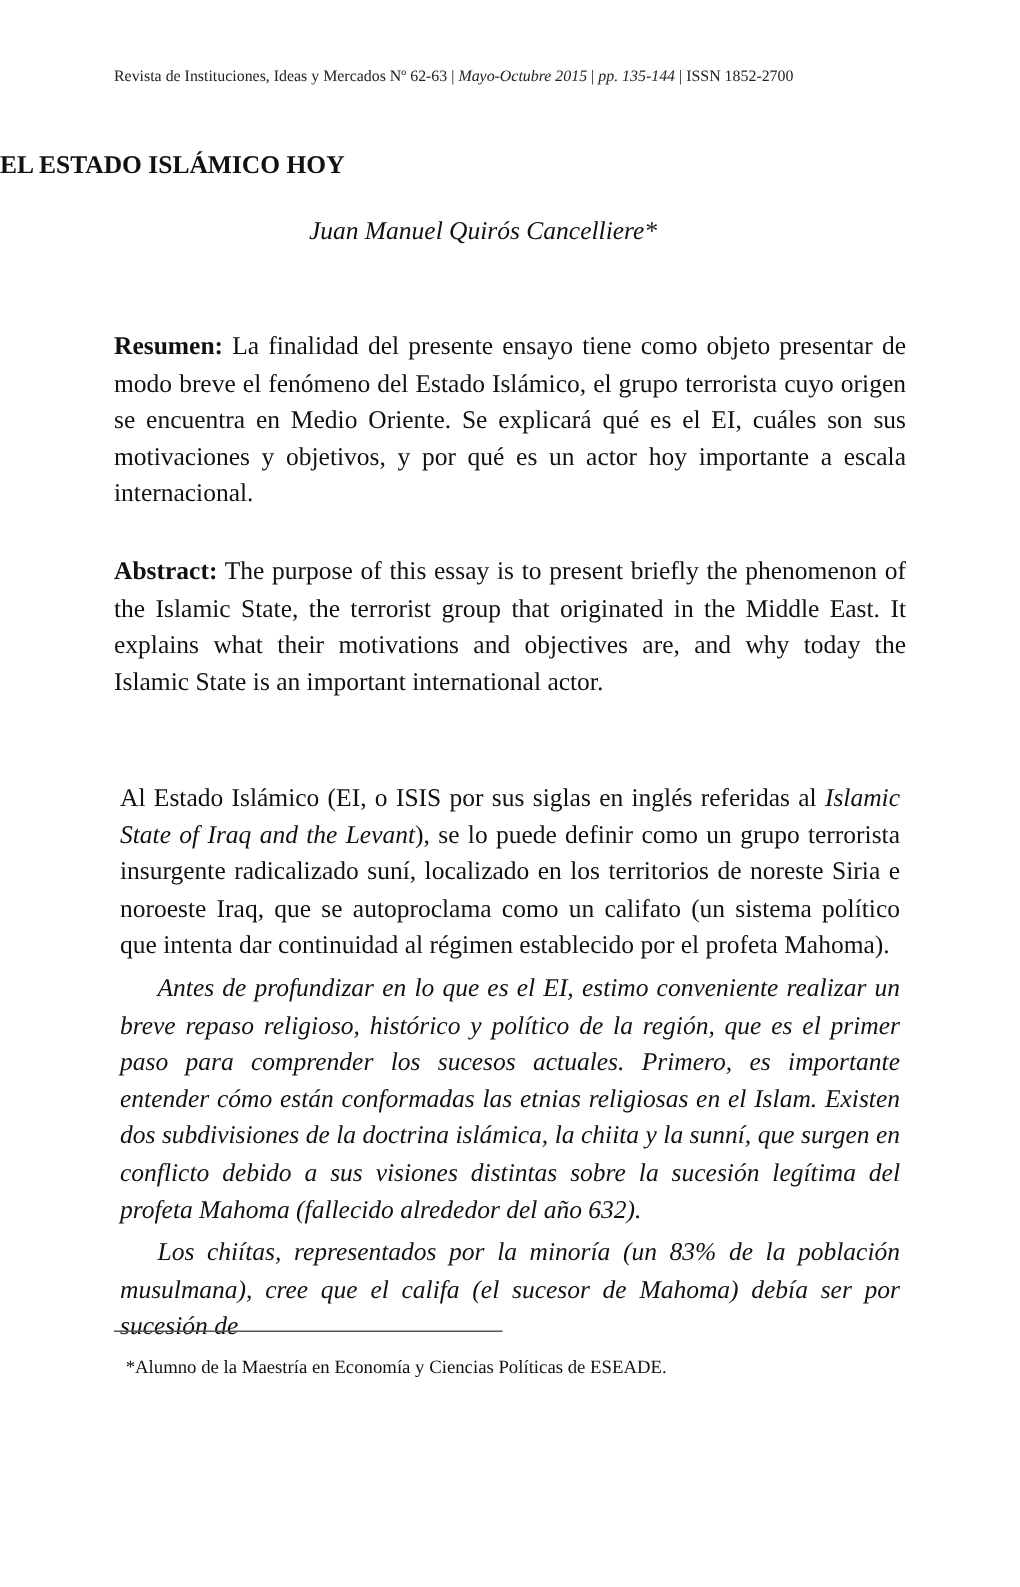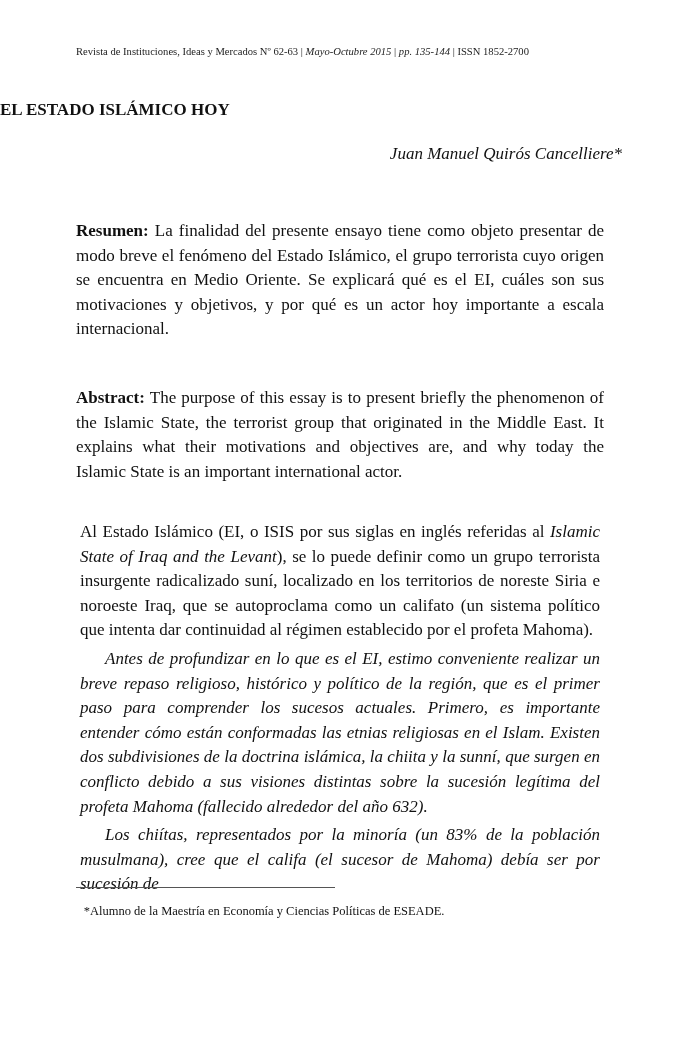--- a/index.html
+++ b/index.html
@@ -3,27 +3,27 @@
 <meta charset="utf-8">
 <style>
   html, body { margin: 0; padding: 0; background: #ffffff; }
   body { width: 680px; height: 1058px; position: relative; overflow: hidden;
          font-family: "Liberation Serif", "DejaVu Serif", serif; color: #111; }
   .running-head { position: absolute; top: 46px; left: 76px; width: 530px;
          font-size: 10.6px; text-align: justify; white-space: nowrap; color: #222; letter-spacing: 0px; }
   .running-head i { font-style: italic; }
   .title { position: absolute; top: 100px; left: 0; width: 680px; text-align: left;
          font-weight: bold; font-size: 17px; }
-  .author { position: absolute; top: 144px; left: 2px; width: 620px; text-align: right;
+  .author { position: absolute; top: 144px; left: 12px; width: 620px; text-align: center;
          font-style: italic; font-size: 17px; }
   .block { position: absolute; left: 76px; width: 528px; font-size: 17px; line-height: 24.6px;
          text-align: justify; }
   .block b { font-weight: bold; }
   .abstract-es { top: 219px; }
-  .abstract-en { top: 386px; }
+  .abstract-en { top: 369px; }
   .body-text { top: 516px; }
   .body-text p { margin: 4px; text-indent: 0; }
   .body-text p.indent { text-indent: 25px; font-style: italic; }
   .footnote-rule { position: absolute; top: 887px; left: 76px; width: 259px; height: 0;
          border-top: 1.5px solid #555; }
   .footnote { position: absolute; top: 904px; left: 76px; font-size: 12.5px; text-align: right; }
   .footnote .mark { display: inline-block; width: 14px; }
 </style>
 </head>
 <body>

